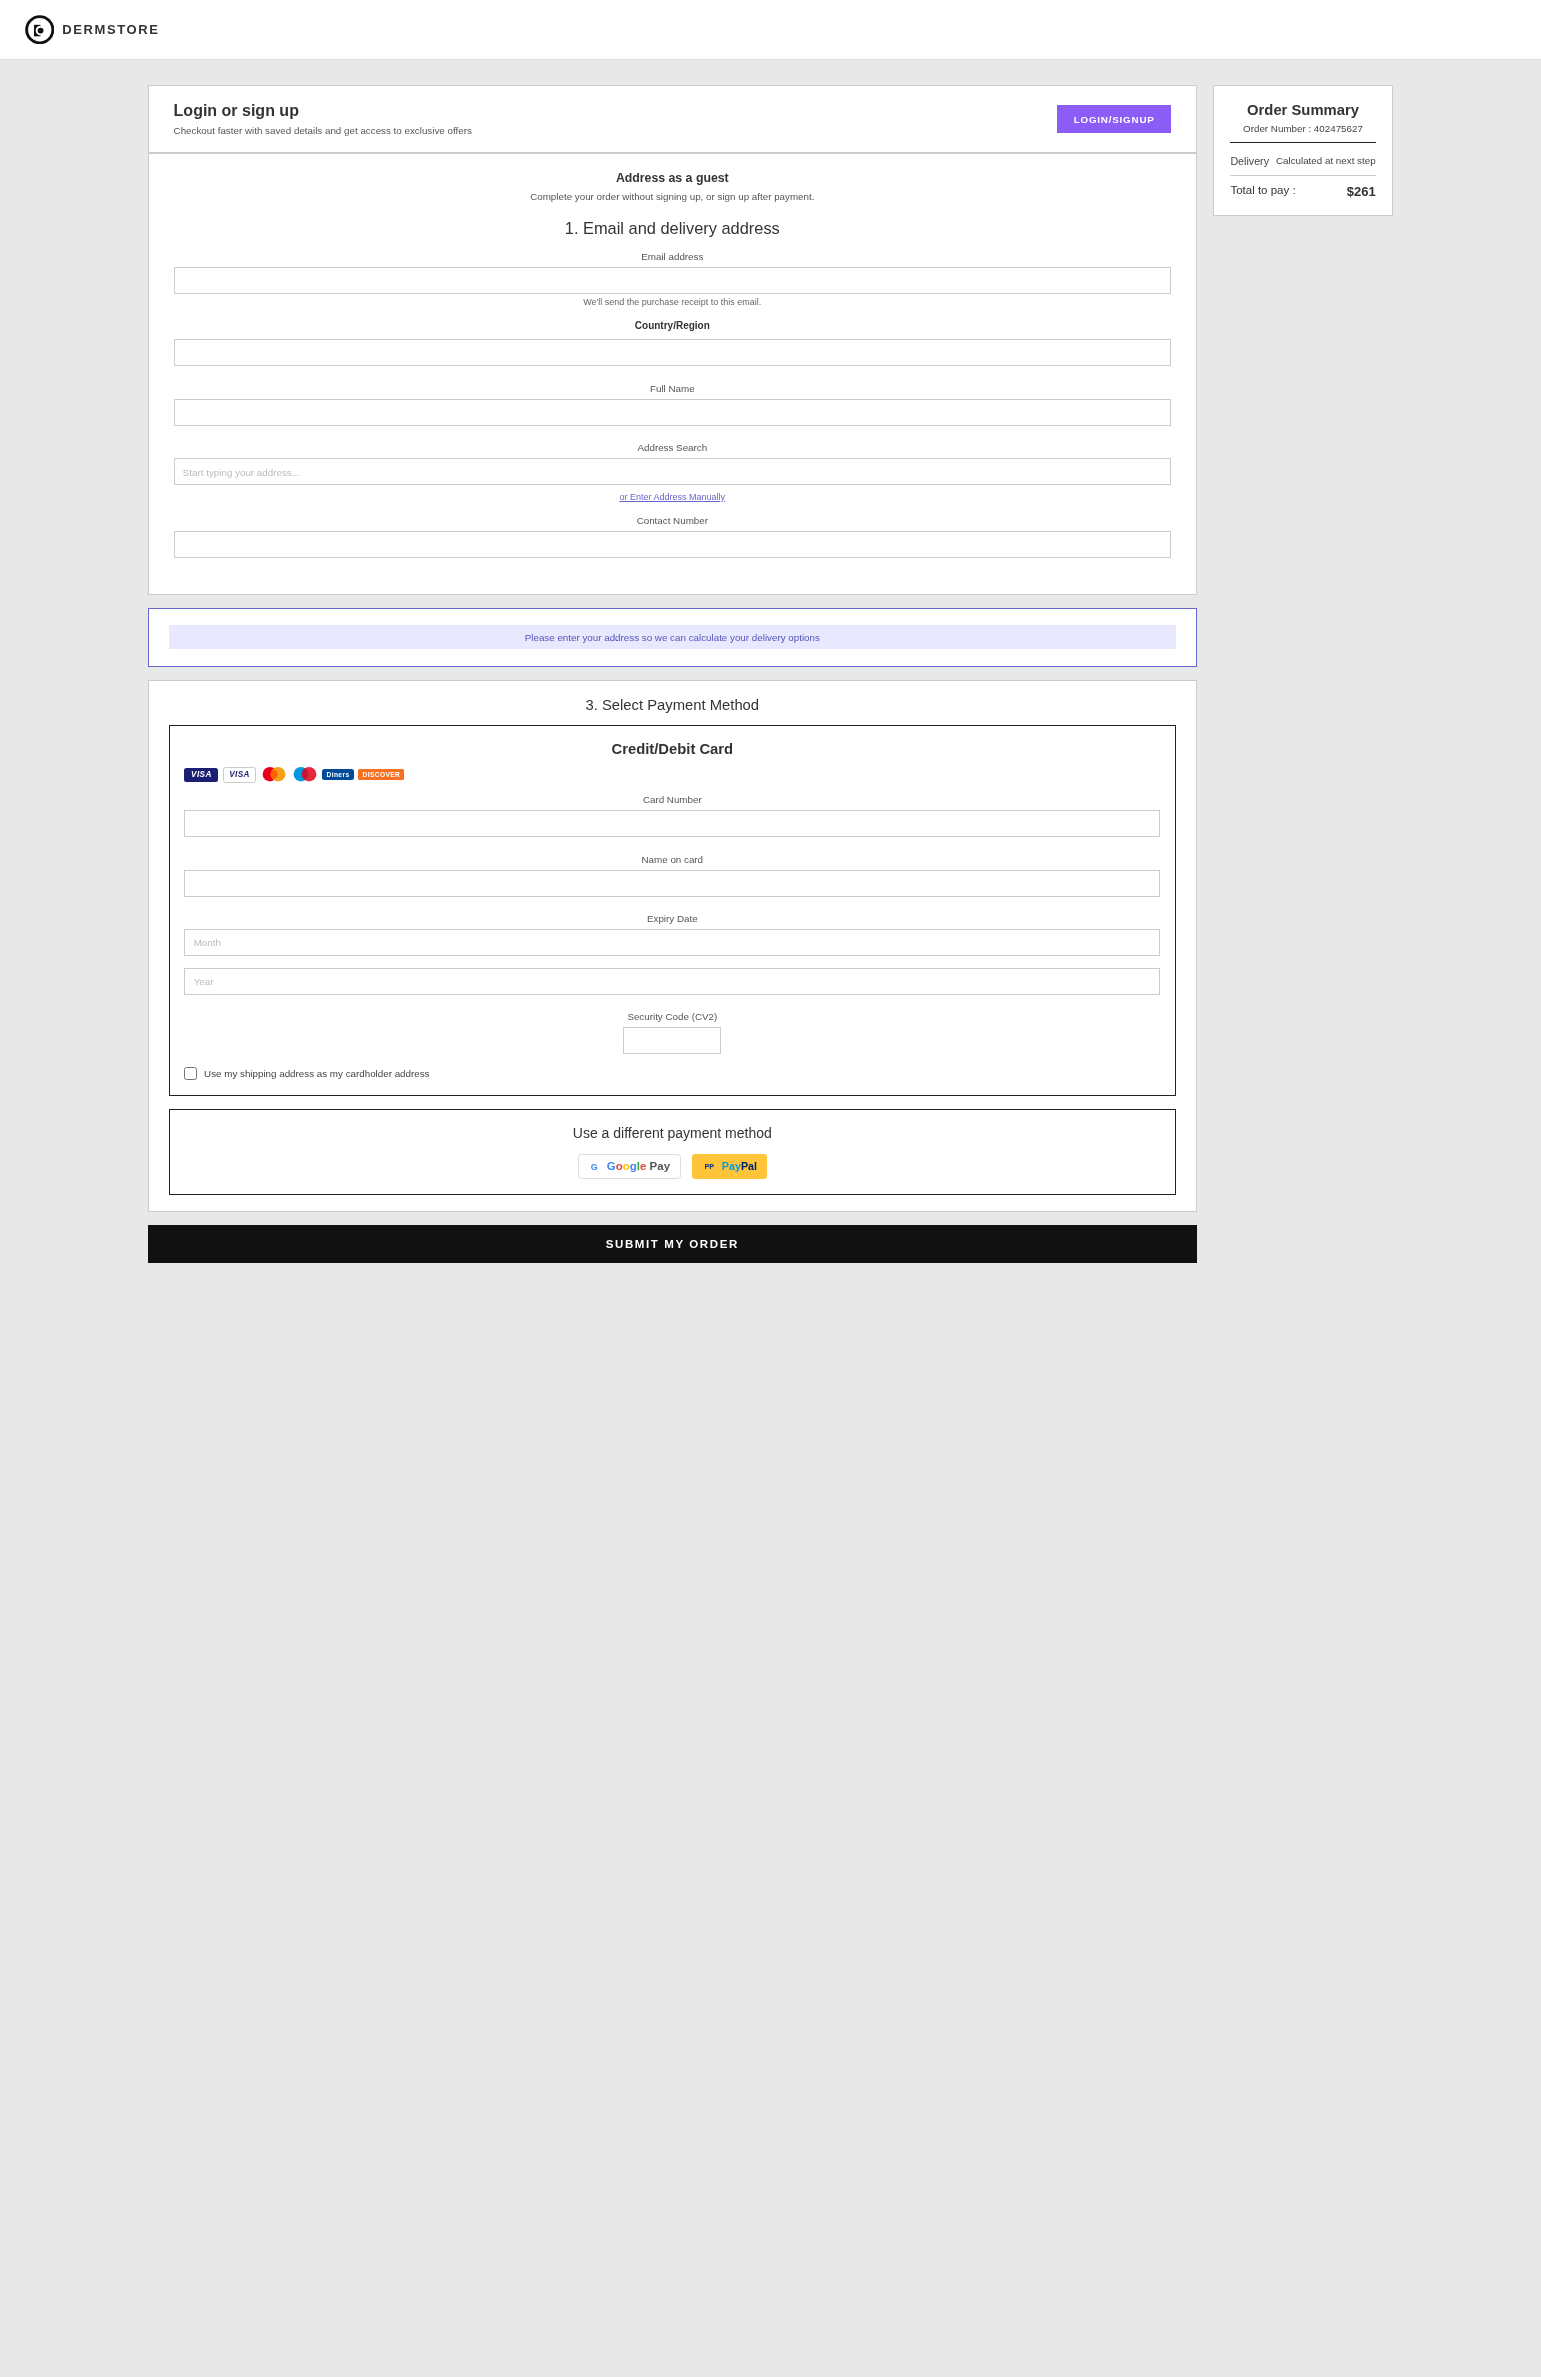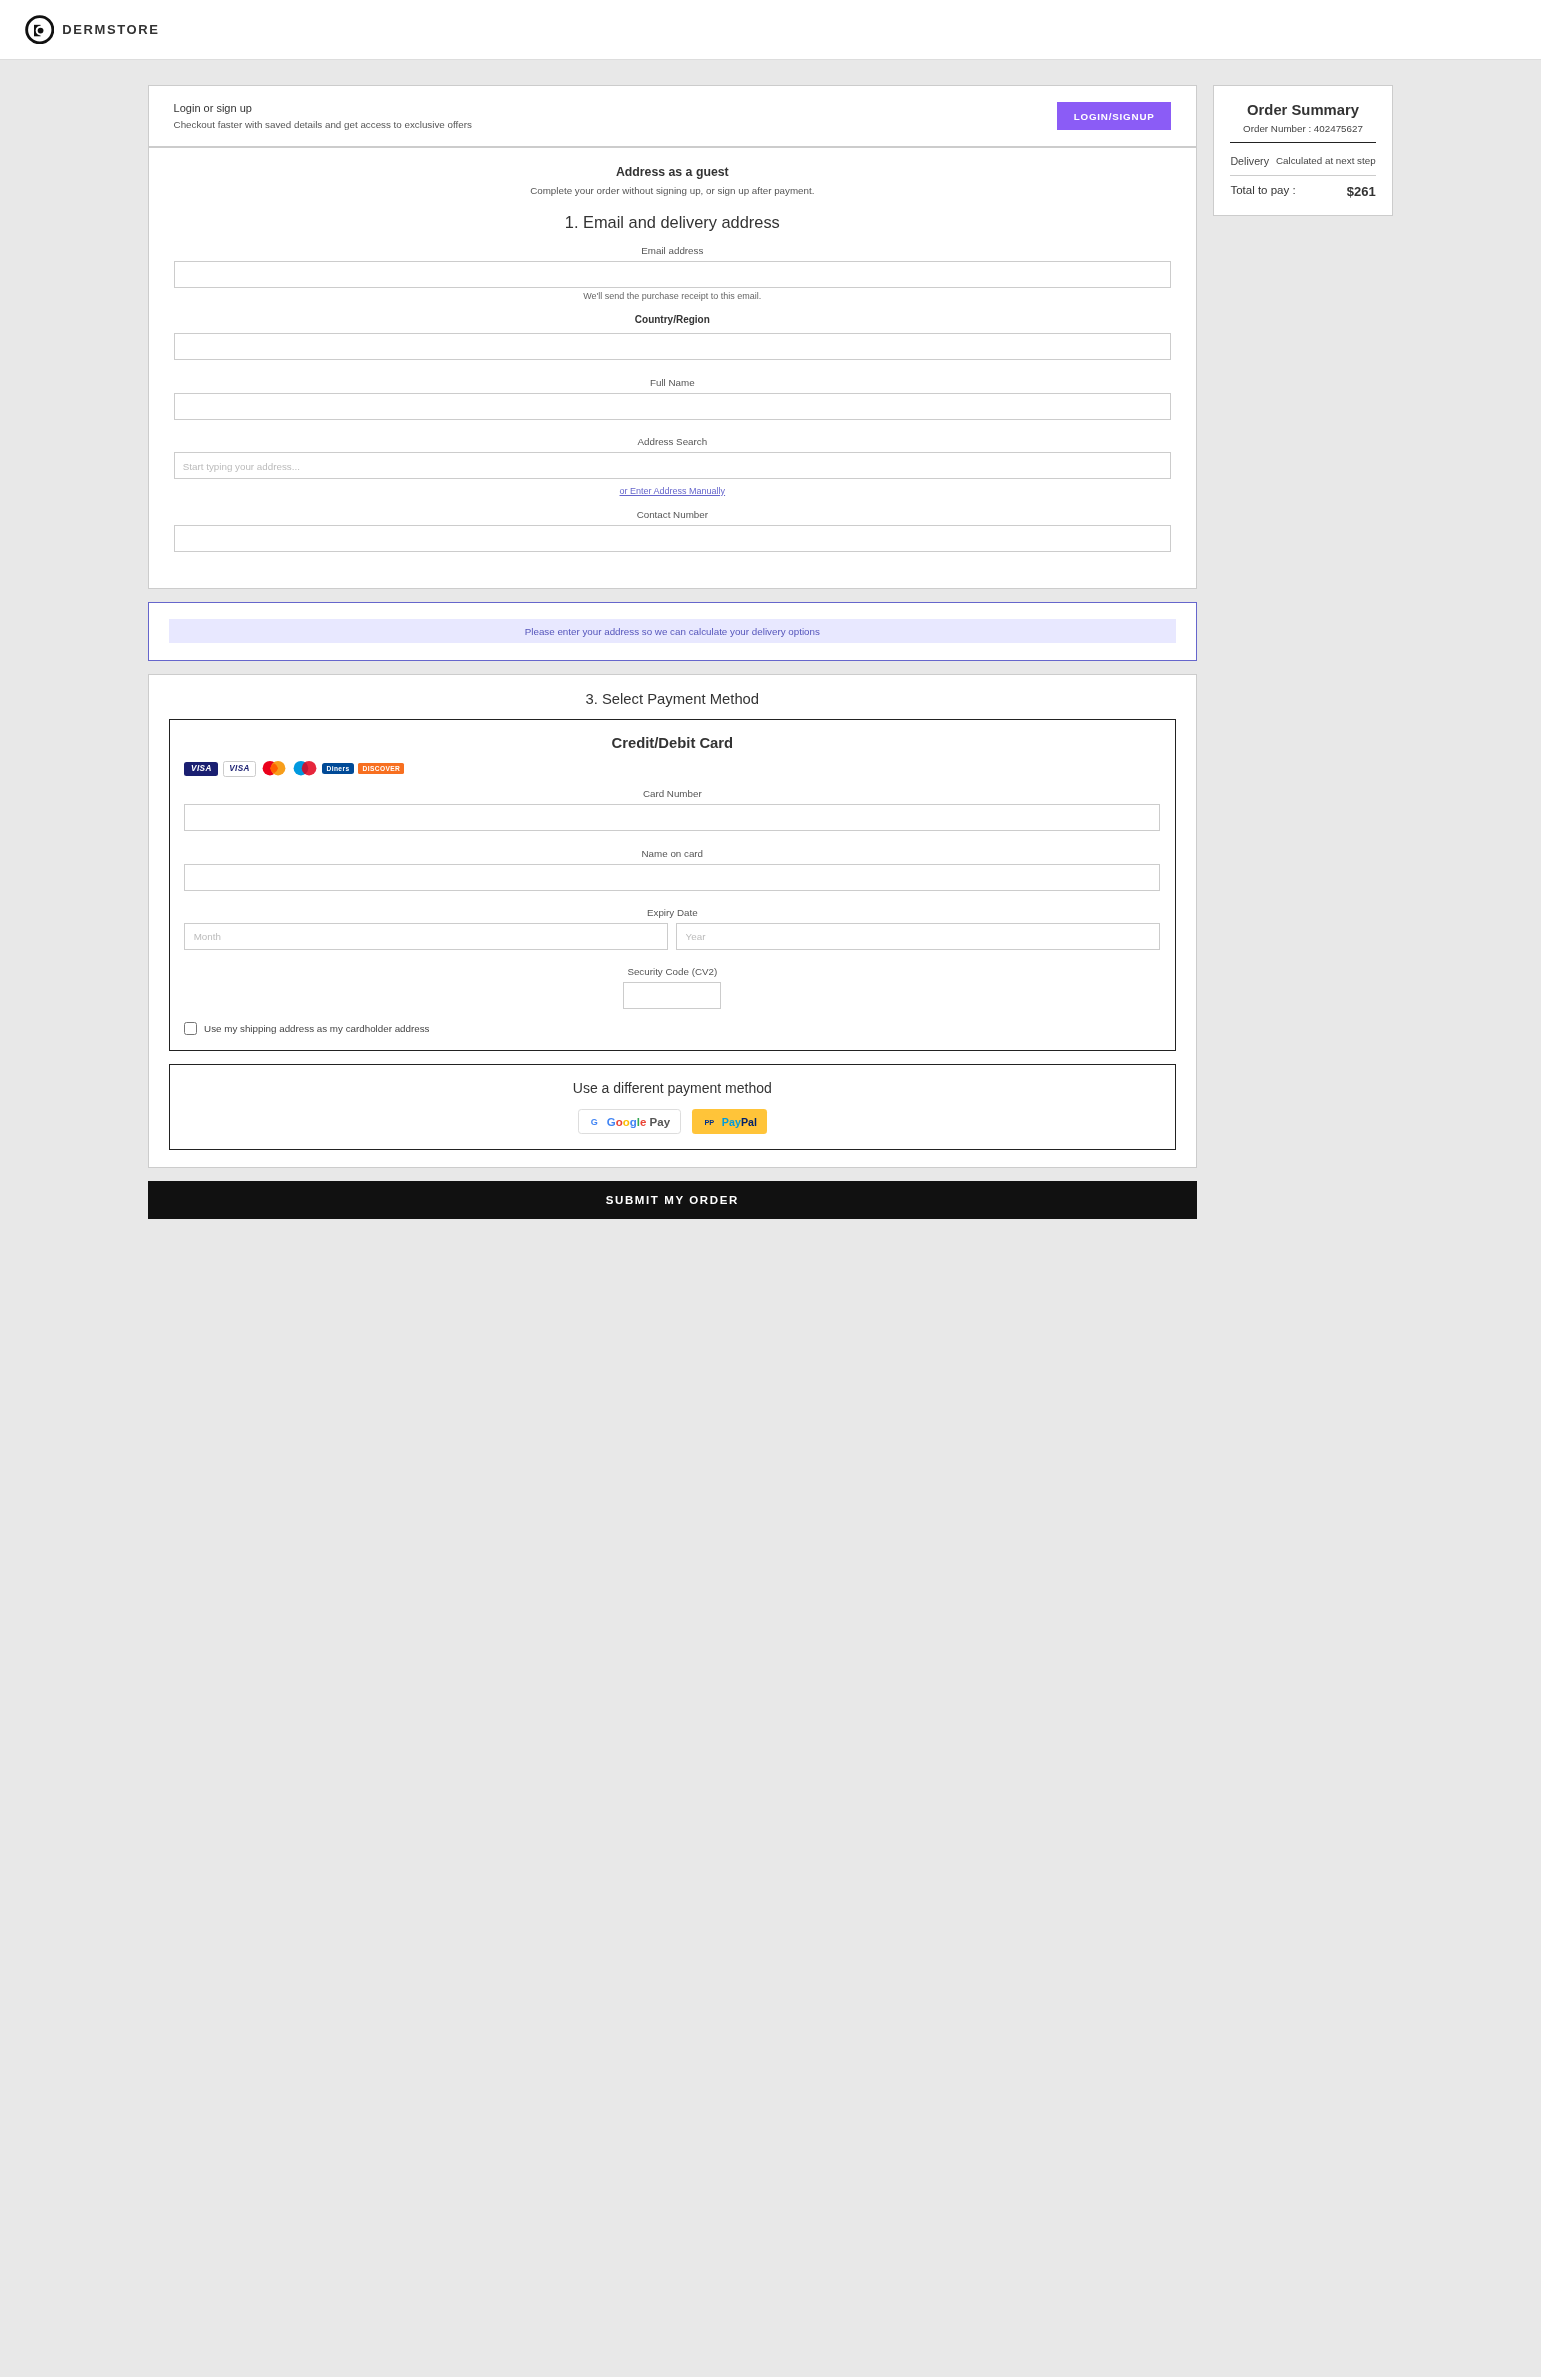--- a/index.html
+++ b/index.html
@@ -42,22 +42,22 @@
     .login-banner {
       background: #fff;
       border: 0.8px solid #ccc;
       padding: 16.4px 24.6px;
       display: flex;
       align-items: center;
       justify-content: space-between;
       margin-bottom: 0;
     }
     .login-banner-text h3 {
-      font-size: 11px;
-      font-weight: normal;
+      font-size: 16px;
+      font-weight: bold;
       margin-bottom: 4.9px;
     }
     .login-banner-text p {
       font-size: 9.8px;
       color: #555;
     }
     .login-btn {
       background: #8b5cf6;
       color: #fff;
       border: none;
@@ -188,20 +188,21 @@
       border-radius: 2.5px;
       letter-spacing: 0.4px;
     }
     .visa1 { background: #1a1f71; color: #fff; font-style: italic; font-size: 8.2px; padding: 2.5px 6.6px; }
     .visa2 { background: #fff; color: #1a1f71; border: 0.8px solid #ccc; font-style: italic; font-size: 8.2px; padding: 2.5px 4.9px; }
     .diners { background: #004a97; color: #fff; font-size: 6.6px; padding: 1.6px 4.1px; }
     .discover { background: #f76f20; color: #fff; font-size: 6.6px; padding: 1.6px 4.1px; border-radius: 1.6px; }
     .expiry-row {
       display: flex;
       gap: 8.2px;
+      flex-direction: column;
     }
     .expiry-row input {
       flex: 1;
     }
     .security-input-wrap {
       display: flex;
       justify-content: center;
       margin-bottom: 8.2px;
     }
     .security-input {

